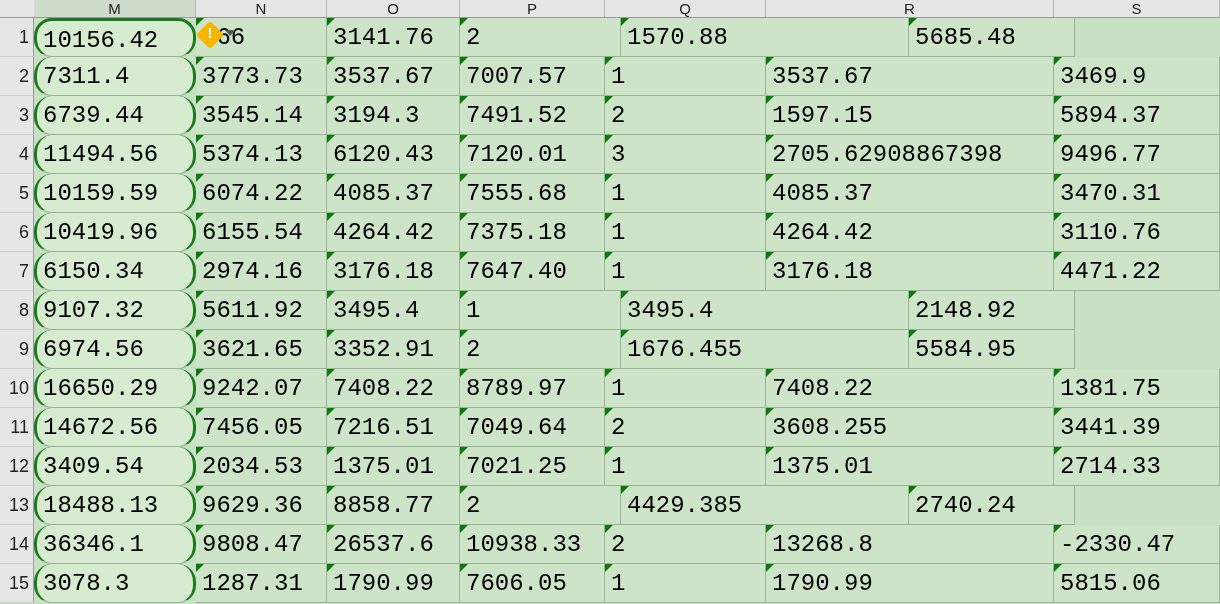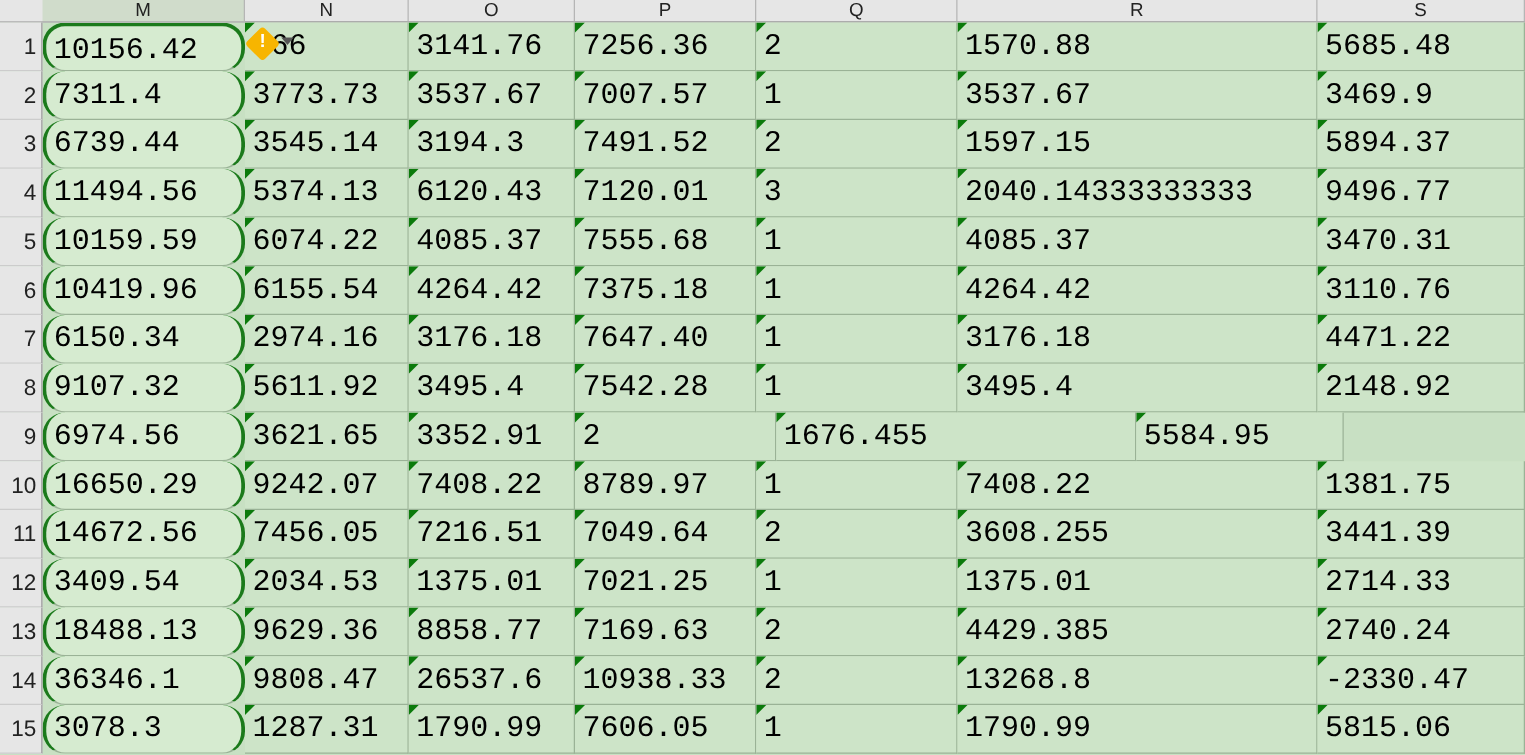--- a/index.html
+++ b/index.html
@@ -89,21 +89,20 @@
   <div class="col-h w-R">R</div>
   <div class="col-h w-S">S</div>
 </div>
 
 <div class="grid" id="grid">
     <div class="row">
       <div class="rownum">1</div>
       <div class="cell flag w-M selcol col-M-left first">10156.42</div>
       <div class="cell flag w-N">.66</div>
       <div class="cell flag w-O">3141.76</div>
-      <div class="cell flag w-P">7256.36</div>
       <div class="cell flag w-Q">2</div>
       <div class="cell flag w-R">1570.88</div>
       <div class="cell flag w-S">5685.48</div>
     </div>
     <div class="row">
       <div class="rownum">2</div>
       <div class="cell flag w-M selcol col-M-left">7311.4</div>
       <div class="cell flag w-N">3773.73</div>
       <div class="cell flag w-O">3537.67</div>
       <div class="cell flag w-P">7007.57</div>
@@ -121,21 +120,21 @@
       <div class="cell flag w-R">1597.15</div>
       <div class="cell flag w-S">5894.37</div>
     </div>
     <div class="row">
       <div class="rownum">4</div>
       <div class="cell flag w-M selcol col-M-left">11494.56</div>
       <div class="cell flag w-N">5374.13</div>
       <div class="cell flag w-O">6120.43</div>
       <div class="cell flag w-P">7120.01</div>
       <div class="cell flag w-Q">3</div>
-      <div class="cell flag w-R">2040.14333333333</div>
+      <div class="cell flag w-R">2705.62908867398</div>
       <div class="cell flag w-S">9496.77</div>
     </div>
     <div class="row">
       <div class="rownum">5</div>
       <div class="cell flag w-M selcol col-M-left">10159.59</div>
       <div class="cell flag w-N">6074.22</div>
       <div class="cell flag w-O">4085.37</div>
       <div class="cell flag w-P">7555.68</div>
       <div class="cell flag w-Q">1</div>
       <div class="cell flag w-R">4085.37</div>
@@ -159,21 +158,20 @@
       <div class="cell flag w-P">7647.40</div>
       <div class="cell flag w-Q">1</div>
       <div class="cell flag w-R">3176.18</div>
       <div class="cell flag w-S">4471.22</div>
     </div>
     <div class="row">
       <div class="rownum">8</div>
       <div class="cell flag w-M selcol col-M-left">9107.32</div>
       <div class="cell flag w-N">5611.92</div>
       <div class="cell flag w-O">3495.4</div>
-      <div class="cell flag w-P">7542.28</div>
       <div class="cell flag w-Q">1</div>
       <div class="cell flag w-R">3495.4</div>
       <div class="cell flag w-S">2148.92</div>
     </div>
     <div class="row">
       <div class="rownum">9</div>
       <div class="cell flag w-M selcol col-M-left">6974.56</div>
       <div class="cell flag w-N">3621.65</div>
       <div class="cell flag w-O">3352.91</div>
       <div class="cell flag w-Q">2</div>
@@ -208,21 +206,20 @@
       <div class="cell flag w-P">7021.25</div>
       <div class="cell flag w-Q">1</div>
       <div class="cell flag w-R">1375.01</div>
       <div class="cell flag w-S">2714.33</div>
     </div>
     <div class="row">
       <div class="rownum">13</div>
       <div class="cell flag w-M selcol col-M-left">18488.13</div>
       <div class="cell flag w-N">9629.36</div>
       <div class="cell flag w-O">8858.77</div>
-      <div class="cell flag w-P">7169.63</div>
       <div class="cell flag w-Q">2</div>
       <div class="cell flag w-R">4429.385</div>
       <div class="cell flag w-S">2740.24</div>
     </div>
     <div class="row">
       <div class="rownum">14</div>
       <div class="cell flag w-M selcol col-M-left">36346.1</div>
       <div class="cell flag w-N">9808.47</div>
       <div class="cell flag w-O">26537.6</div>
       <div class="cell flag w-P">10938.33</div>

